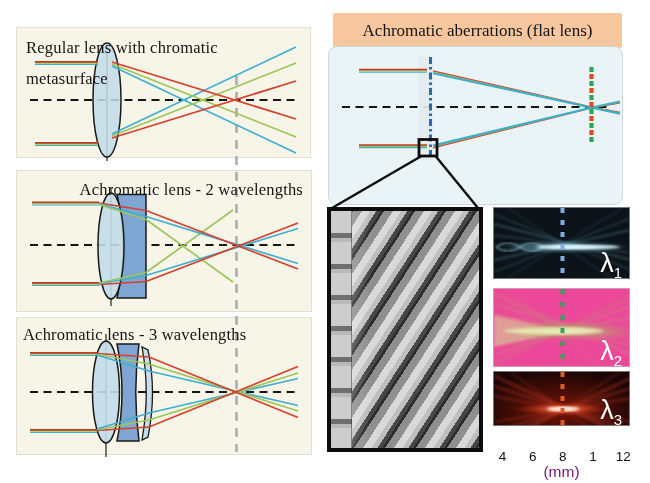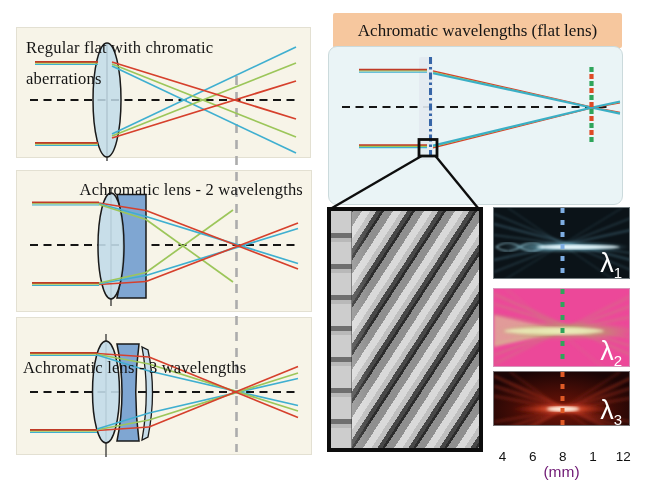--- a/index.html
+++ b/index.html
@@ -38,21 +38,21 @@
 </head>
 <body>
 
 <div class="stage">
 
   <div class="abs cream" style="left:16px;top:27px;width:295px;height:131px;"></div>
   <div class="abs cream" style="left:16px;top:170px;width:296px;height:142px;"></div>
   <div class="abs cream" style="left:16px;top:317px;width:296px;height:138px;"></div>
 
   <div class="abs banner" style="left:333px;top:13px;width:289px;height:35px;">
-    <span>Achromatic wavelengths (flat lens)</span>
+    <span>Achromatic aberrations (flat lens)</span>
   </div>
   <div class="abs bluepanel" style="left:328px;top:46px;width:295px;height:159px;"></div>
 
   <div class="abs sem" style="left:327px;top:207px;width:156px;height:245px;">
     <div class="sem-edge"></div>
   </div>
 
   <div class="abs sim" style="left:493px;top:207px;width:137px;height:72px;background:#0b1318;">
     <svg width="137" height="72" viewBox="0 0 137 72">
       <defs>
@@ -268,17 +268,17 @@
       <g>
         <line x1="591.5" y1="67" x2="591.5" y2="143" stroke="#2FA55B" stroke-width="4.2" stroke-dasharray="5 9"></line>
         <line x1="591.5" y1="67" x2="591.5" y2="143" stroke="#DF4A26" stroke-width="4.2" stroke-dasharray="5 9" stroke-dashoffset="-7"></line>
       </g>
       <rect x="419" y="139.5" width="18" height="16.5" stroke="#0d0d0d" stroke-width="2.8" fill="none"></rect>
       <line x1="421.5" y1="156" x2="332" y2="208" stroke="#0d0d0d" stroke-width="2.4"></line>
       <line x1="435.5" y1="156" x2="478" y2="208" stroke="#0d0d0d" stroke-width="2.4"></line>
     </g>
   </svg>
 
-  <div class="abs panel-title" style="left:26px;top:33px;width:222px;">Regular flat with chromatic aberrations</div>
+  <div class="abs panel-title" style="left:26px;top:33px;width:222px;">Regular lens with chromatic metasurface</div>
   <div class="abs panel-title" style="left:23px;top:175px;width:280px;text-align:right;">Achromatic lens - 2 wavelengths</div>
-  <div class="abs panel-title" style="left:23px;top:320px;width:280px;margin-top:33px;">Achromatic lens - 3 wavelengths</div>
+  <div class="abs panel-title" style="left:23px;top:320px;width:280px;">Achromatic lens - 3 wavelengths</div>
 
 </div>
 
 </body></html>

